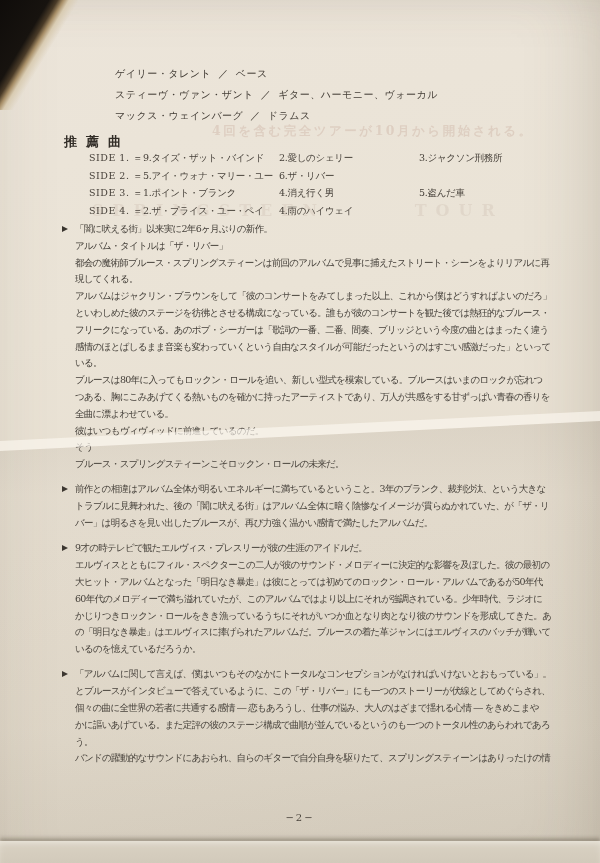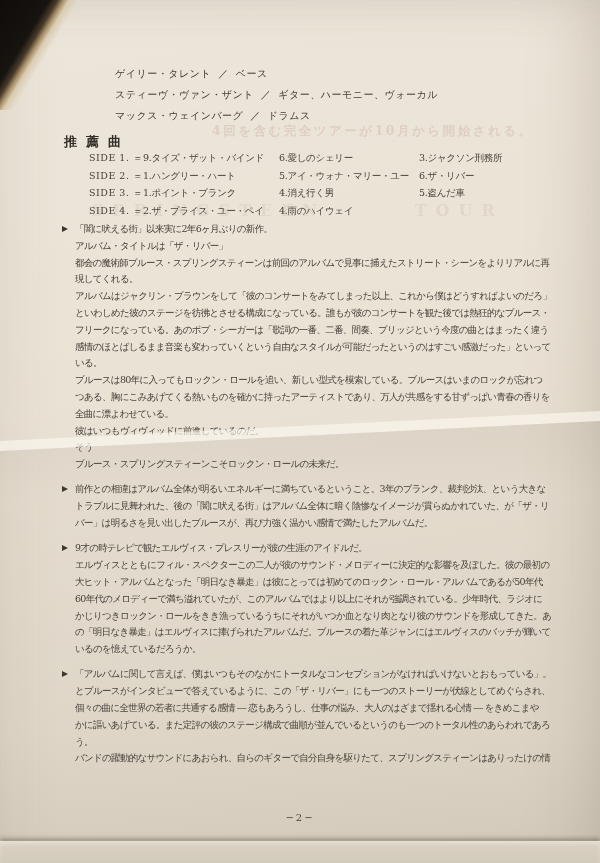--- a/index.html
+++ b/index.html
@@ -92,26 +92,25 @@
     <span class="c-name">マックス・ウェインバーグ</span><span class="c-sep">／</span><span class="c-role">ドラムス</span>
   </div>
       </div>
 
     <h2 class="heading">推薦曲</h2>
 
     <div class="tracks" id="tracks-box">
         <div class="track-row">
     <span class="side">SIDE 1. ＝</span>
     <span class="t0">9.タイズ・ザット・バインド</span>
-    <span class="t1">6.愛しのシェリー</span>
+    <span class="t1">2.愛しのシェリー</span>
     <span class="t2">3.ジャクソン刑務所</span>
   </div>
         <div class="track-row">
     <span class="side">SIDE 2. ＝</span>
-    <span class="t0">1.ハングリー・ハート</span>
     <span class="t1">5.アイ・ウォナ・マリー・ユー</span>
     <span class="t2">6.ザ・リバー</span>
   </div>
         <div class="track-row">
     <span class="side">SIDE 3. ＝</span>
     <span class="t0">1.ポイント・ブランク</span>
     <span class="t1">4.消え行く男</span>
     <span class="t2">5.盗んだ車</span>
   </div>
         <div class="track-row">

